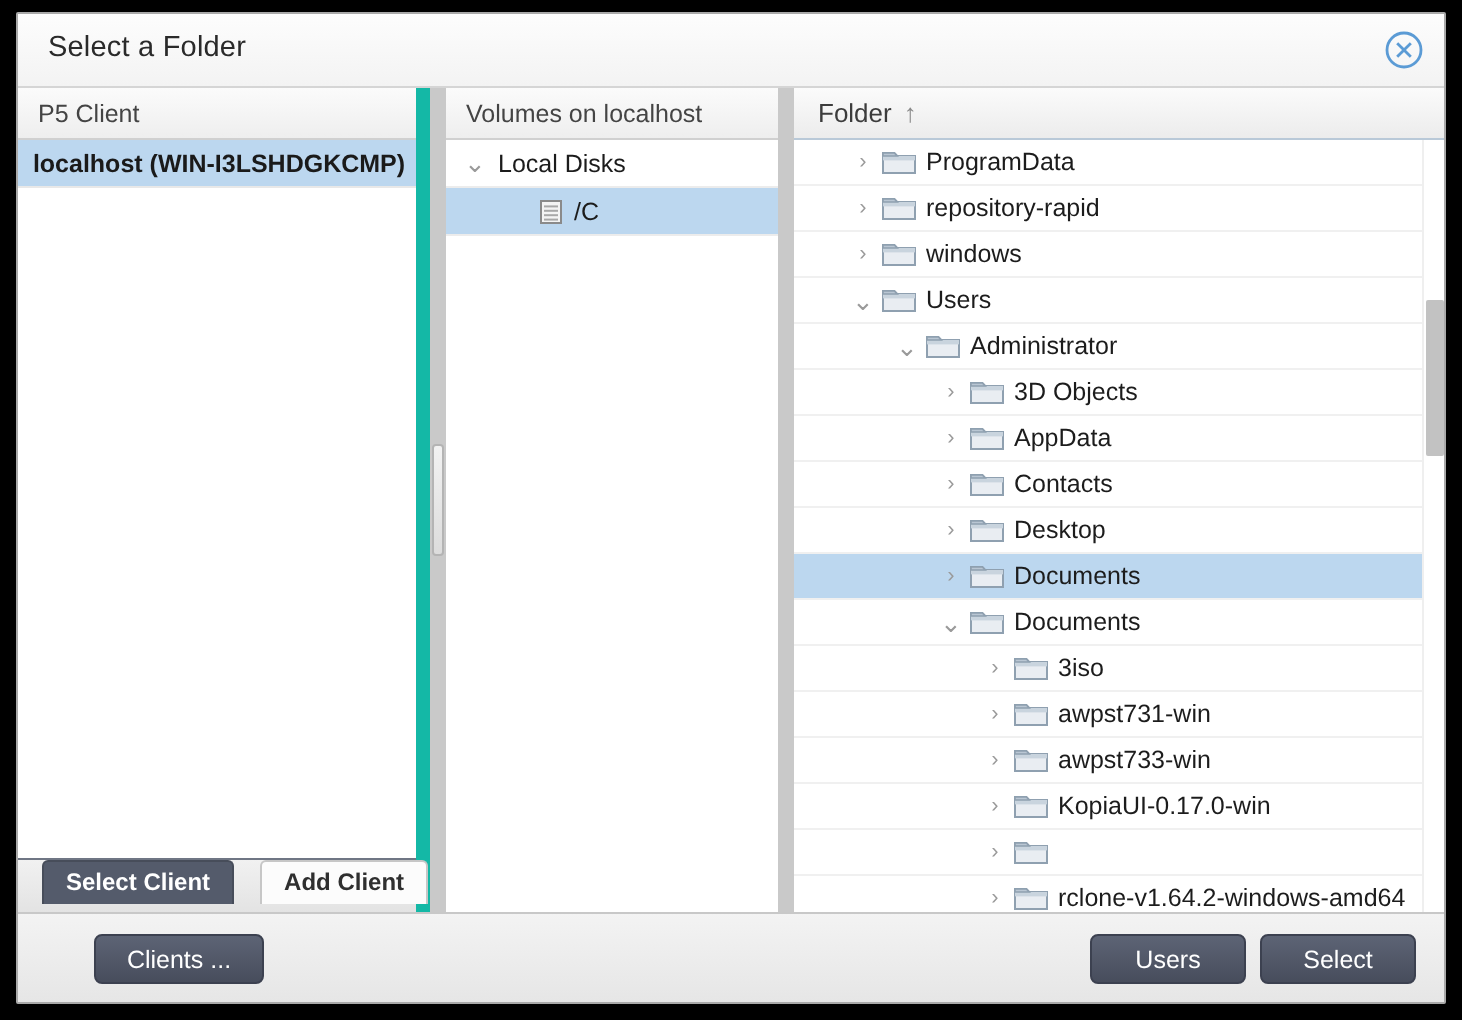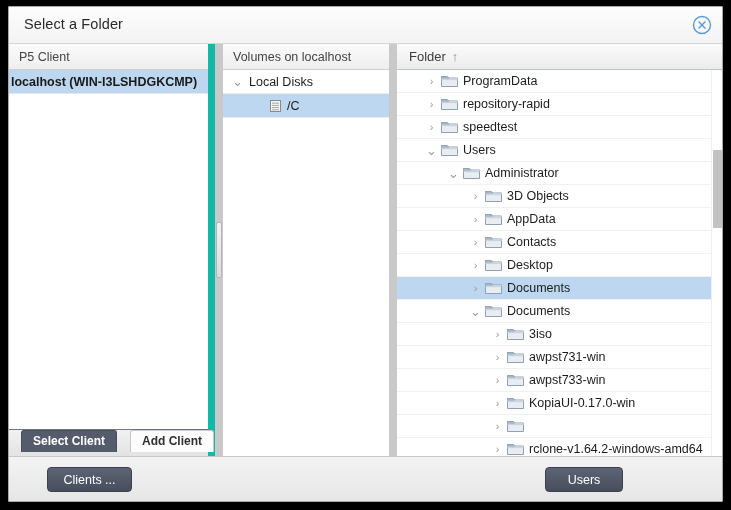--- a/index.html
+++ b/index.html
@@ -86,20 +86,21 @@
   }
   .client-row {
     height: 24px;
     line-height: 24px;
     padding-left: 2px;
     font-size: 12.5px;
     color: #1a1a1a;
     font-weight: bold;
     white-space: nowrap;
     border-bottom: 1px solid #e8e8e8;
+    text-align: center;
   }
   .client-row.selected { background: #bcd7ef; }
 
   
   #tabstrip {
     flex: 0 0 27px;
     height: 27px;
     background: linear-gradient(#f1f1f1, #e3e3e3);
     border-top: 1px solid #6f7684;
     display: flex;
@@ -356,21 +357,21 @@
               </svg></span>
             <span>repository-rapid</span>
           </div>
           <div class="tree-row" style="padding-left: 28px;">
             <span class="twisty">›</span>
             <span class="ficon"><svg width="17" height="14" viewBox="0 0 17 14">
                 <path d="M0.5 2.5 L0.5 12.5 L16.5 12.5 L16.5 4.0 L7.6 4.0 L6.2 2.5 Z" fill="#e9edf2" stroke="#8fa0b0" stroke-width="1"></path>
                 <path d="M0.5 4.0 L16.5 4.0 L16.5 6.2 L0.5 6.2 Z" fill="#c9d4de" stroke="none"></path>
                 <path d="M0.5 2.5 L6.2 2.5 L7.6 4.0 L0.5 4.0 Z" fill="#b9c6d3" stroke="#8fa0b0" stroke-width=".8"></path>
               </svg></span>
-            <span>speedtest</span>
+            <span>windows</span>
           </div>
           <div class="tree-row" style="padding-left: 28px;">
             <span class="twisty" style="font-size: 13px;">⌄</span>
             <span class="ficon"><svg width="17" height="14" viewBox="0 0 17 14">
                 <path d="M0.5 2.5 L0.5 12.5 L16.5 12.5 L16.5 4.0 L7.6 4.0 L6.2 2.5 Z" fill="#e9edf2" stroke="#8fa0b0" stroke-width="1"></path>
                 <path d="M0.5 4.0 L16.5 4.0 L16.5 6.2 L0.5 6.2 Z" fill="#c9d4de" stroke="none"></path>
                 <path d="M0.5 2.5 L6.2 2.5 L7.6 4.0 L0.5 4.0 Z" fill="#b9c6d3" stroke="#8fa0b0" stroke-width=".8"></path>
               </svg></span>
             <span>Users</span>
           </div>
@@ -493,14 +494,15 @@
         </div>
       <div id="tree-scrollbar">
         <div id="tree-thumb" style="top: 80px; height: 78px;"></div>
       </div>
     </div>
   </div>
 
   <div id="footer">
     <div class="btn" id="btn-clients">Clients ...</div>
     <div class="btn" id="btn-cancel">Users</div>
+    <div class="btn" id="btn-select">Select</div>
   </div>
 </div>
 
 </body></html>

